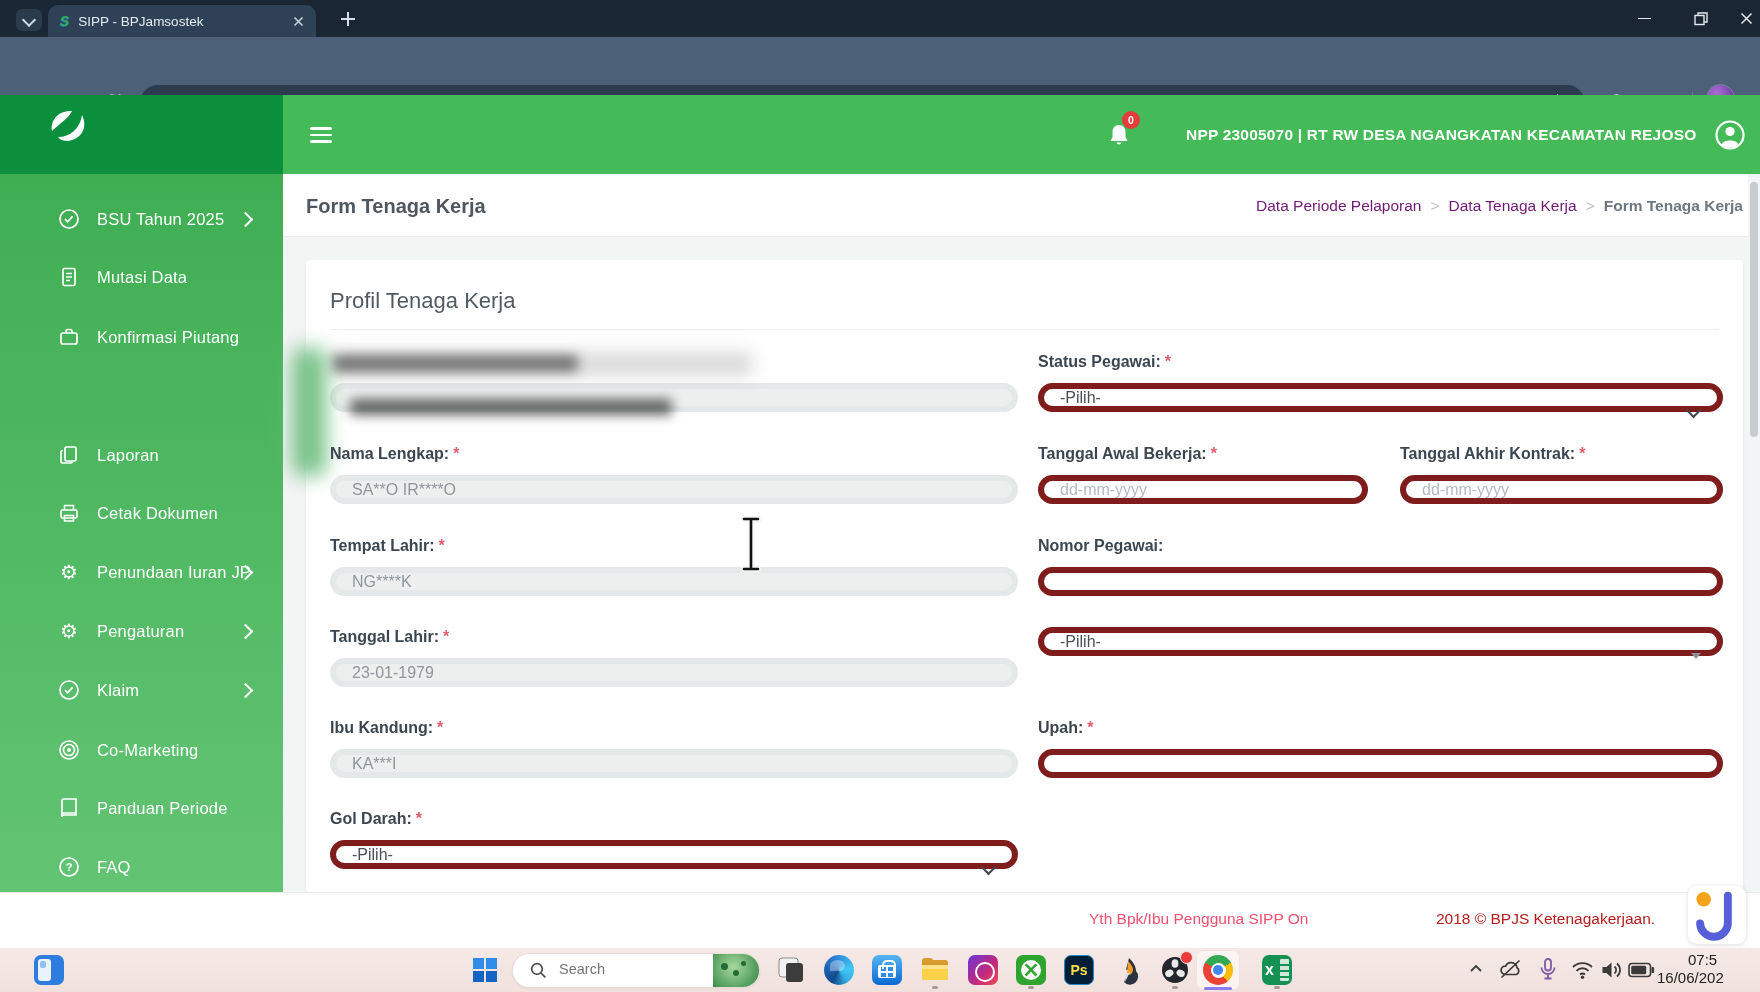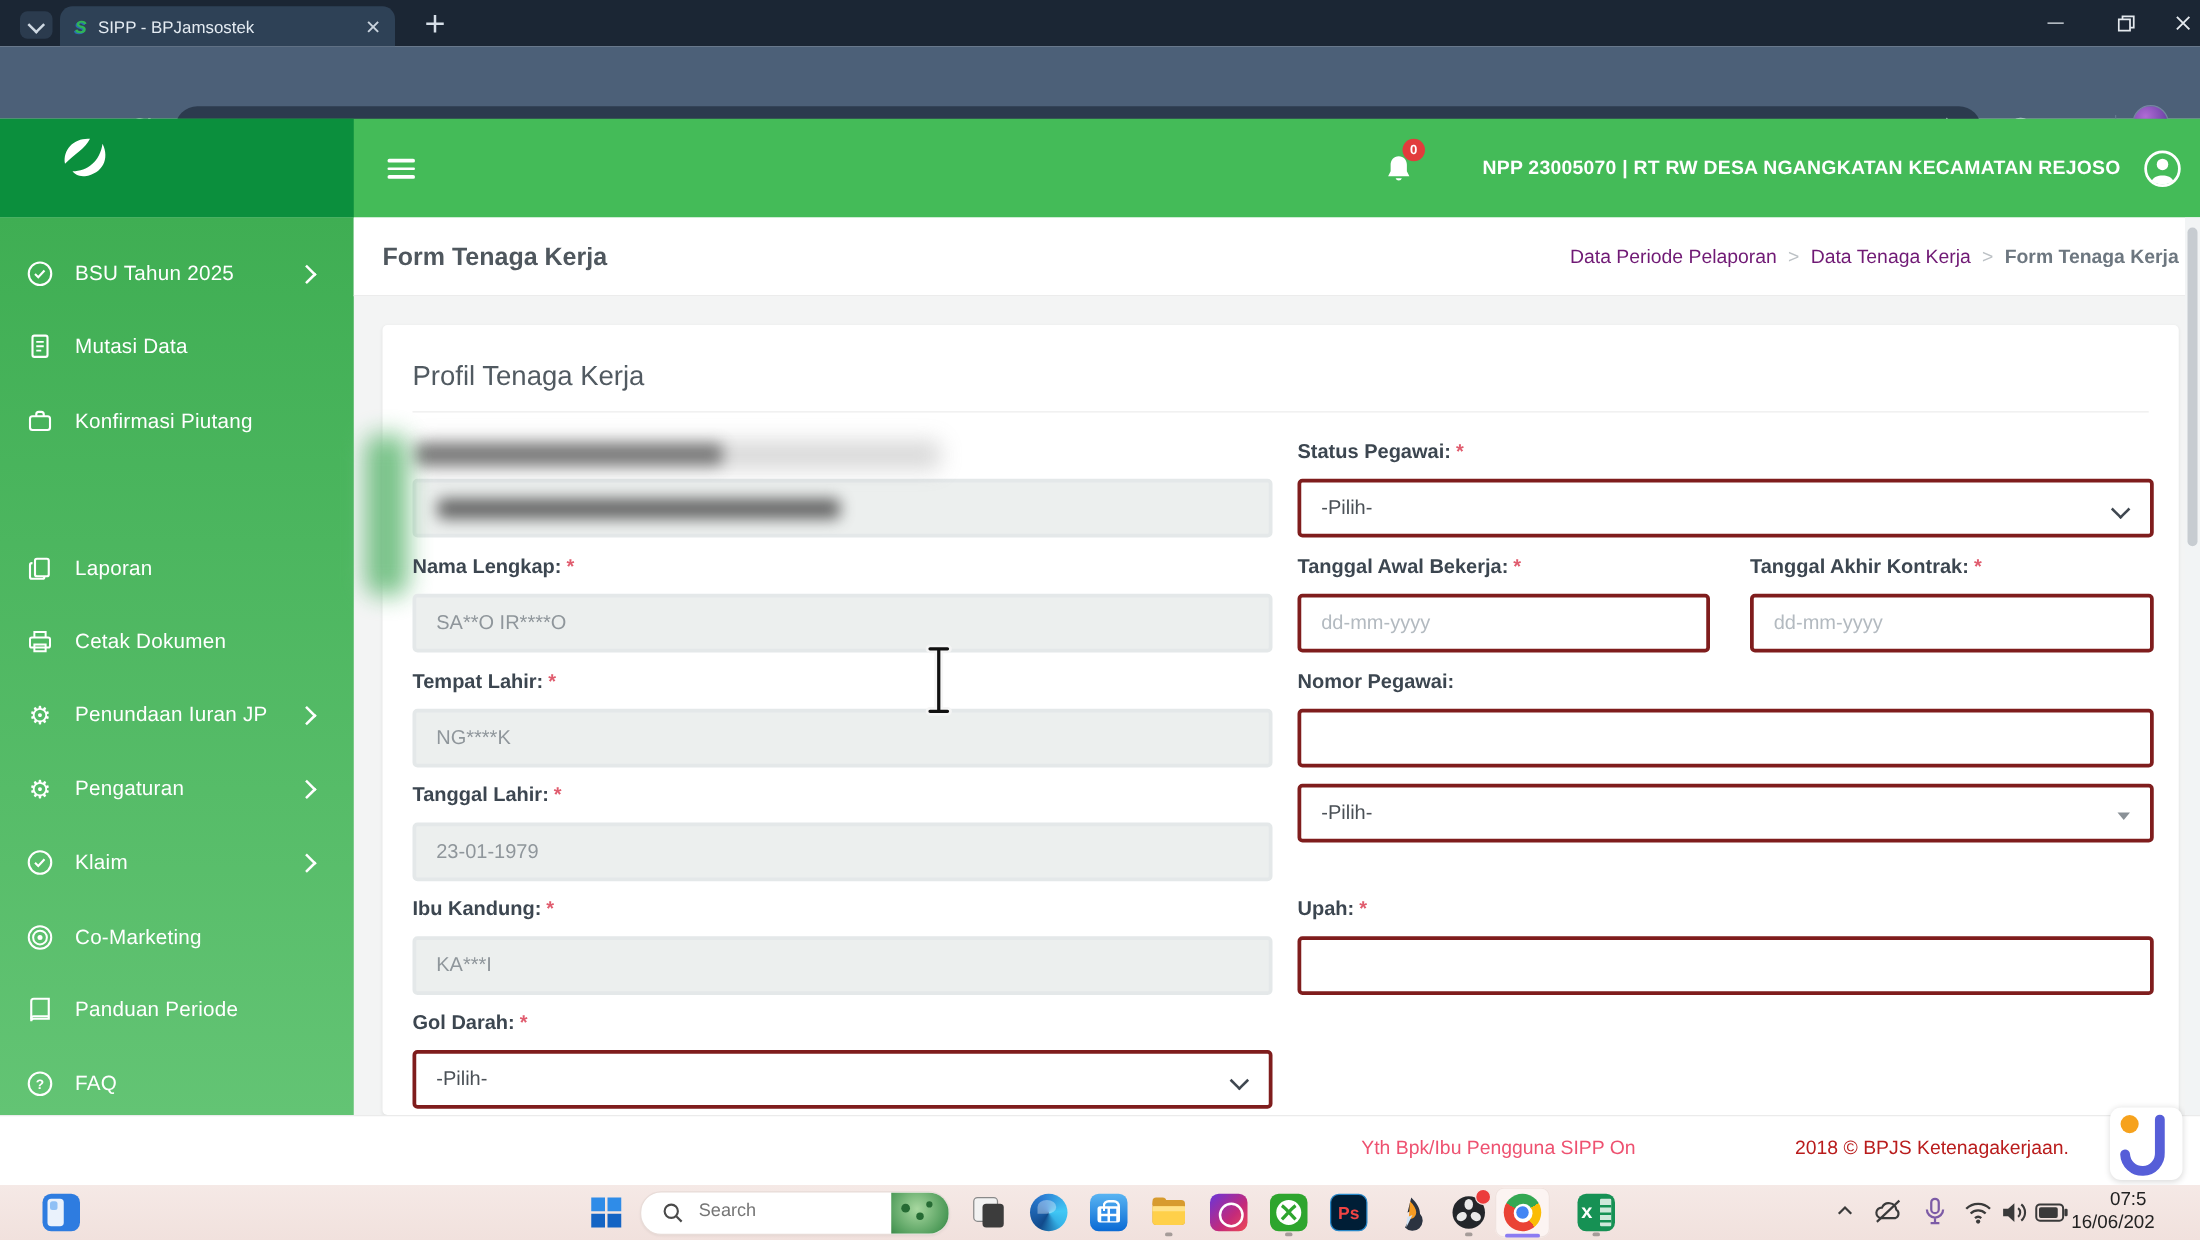--- a/index.html
+++ b/index.html
@@ -34,42 +34,42 @@
   .tagrow{position:absolute;left:56px;top:147px;display:flex;align-items:center;gap:6px;}
   .tagline{color:#fff;font-size:10px;}
   .pill{background:#fff;color:#0b8f3d;font-size:10.5px;font-weight:bold;border-radius:9px;padding:1.5px 10px;border:1px solid #fff;}
   .burger{position:absolute;left:310px;top:127px;width:22px;}
   .burger div{height:2.6px;background:#fff;border-radius:2px;margin-bottom:4px;}
   .badge{position:absolute;left:1122px;top:111px;min-width:18px;height:18px;border-radius:9px;background:#e23c3c;color:#fff;font-size:10.5px;font-weight:bold;text-align:center;line-height:18px;}
   .npp{position:absolute;left:1186px;top:126px;color:#fff;font-size:15.5px;font-weight:bold;letter-spacing:.2px;}
 
   
   .sidebar{position:absolute;left:0;top:174px;width:283px;height:718px;background:linear-gradient(180deg,#3fae53,#63c474);}
-  .snav{position:absolute;left:0;width:283px;height:30px;display:flex;align-items:center;padding-left:20px;box-sizing:border-box;color:#fff;cursor:pointer;}
+  .snav{position:absolute;left:0;width:283px;height:30px;display:flex;align-items:center;padding-left:57px;box-sizing:border-box;color:#fff;cursor:pointer;}
   .sicon{width:24px;height:24px;margin-right:16px;display:flex;align-items:center;justify-content:center;}
   .slabel{font-size:16.5px;letter-spacing:.2px;}
   .schev{position:absolute;right:32px;width:9px;height:9px;border-top:2.2px solid #fff;border-right:2.2px solid #fff;transform:rotate(45deg);}
   .uicon{font-family:"DejaVu Sans",sans-serif;font-size:20px;color:#fff;line-height:1;}
 
   
   .pagebar{position:absolute;left:283px;top:174px;width:1477px;height:62px;background:#fff;border-bottom:1px solid #ececec;}
   .ptitle{position:absolute;left:306px;top:195px;font-size:20px;font-weight:bold;color:#4f575e;}
   .crumbs{position:absolute;right:17px;top:197px;display:flex;gap:9px;font-size:15.5px;align-items:center;}
   .crumb{color:#701a75;}
   .crumbsep{color:#bcc1c5;}
   .crumbcur{color:#6d7780;font-weight:bold;}
 
   .card{position:absolute;left:306px;top:260px;width:1437px;height:632px;background:#fff;border-radius:4px;box-shadow:0 1px 3px rgba(0,0,0,.07);}
   .cardtitle{position:absolute;left:330px;top:288px;font-size:22px;color:#515a61;}
   .cardhr{position:absolute;left:330px;top:329px;width:1389px;border-top:1px solid #ededed;}
 
   .fgroup{position:absolute;}
   .flabel{font-size:16px;font-weight:bold;color:#3c4650;line-height:20px;margin-bottom:11px;}
   .req{color:#e05c6e;margin-left:4px;}
-  .fbox{height:47px;border-radius:4px;box-sizing:border-box;font-size:16px;border:3px solid #7f1d1d;background:#fff;width:100%;
+  .fbox{height:29px;border-radius:16px;box-sizing:border-box;font-size:16px;border:6px solid #7f1d1d;background:#fff;width:100%;
         font-family:"Liberation Sans",sans-serif;color:#4a5056;padding:0 16px;outline:none;}
   input.fbox::placeholder{color:#b3bac0;}
   .dis{background:#ecefee;border-color:#e4e8e9;color:#8f969b;}
   .fselect{position:relative;display:flex;align-items:center;cursor:pointer;}
   .selchev{position:absolute;right:18px;top:16px;width:9px;height:9px;border-right:2.2px solid #3f4750;border-bottom:2.2px solid #3f4750;transform:rotate(45deg);}
   .sel2arrow{position:absolute;right:16px;top:20px;width:0;height:0;border-left:5px solid transparent;border-right:5px solid transparent;border-top:6px solid #8a9197;}
 
   .blur1{position:absolute;left:332px;top:353px;width:420px;height:22px;background:#9a9a9a;filter:blur(9px);opacity:.4;border-radius:4px;}
   .blur2{position:absolute;left:332px;top:355px;width:246px;height:17px;background:#5d5d5d;filter:blur(6px);opacity:.8;border-radius:4px;}
   .blur3{position:absolute;left:350px;top:399px;width:322px;height:16px;background:#4a4a4a;filter:blur(6px);opacity:.85;border-radius:4px;}
@@ -446,21 +446,21 @@
   </div>
   <div class="tkicon" style="left:968px;background:linear-gradient(135deg,#6a35d8,#c42a7a 60%,#ef4b54);">
     <div style="position:absolute;left:7px;top:7px;width:16px;height:16px;border:2.5px solid #fff;border-radius:50%;"></div>
   </div>
   <div class="tkicon" style="left:1016px;background:#2ea52e;">
     <svg width="30" height="30" viewBox="0 0 30 30">
         <circle cx="15" cy="15" r="10" fill="#fff"></circle>
         <path d="M9.5 9.5 c3 2 8 8 11 11 M20.5 9.5 c-3 2 -8 8 -11 11" stroke="#2ea52e" stroke-width="2.6" fill="none"></path>
       </svg>
   </div>
-  <div class="tkicon" style="left:1064px;background:#001e36;border:1px solid #2787c8;box-sizing:border-box;display:flex;align-items:center;justify-content:center;color:#ef4444;font-weight:bold;font-size:14px;">Ps</div>
+  <div class="tkicon" style="left:1064px;background:#001e36;border:1px solid #2787c8;box-sizing:border-box;display:flex;align-items:center;justify-content:center;color:#fde047;font-weight:bold;font-size:14px;">Ps</div>
   <div class="tkicon" style="left:1112px;background:transparent;">
     <svg width="30" height="30" viewBox="0 0 30 30">
         <path d="M12 27 L19 13 l-5 2 L17 3 c4 4 7 8 7 13 a8 8 0 0 1-12 11z" fill="#2b3340"></path>
         <path d="M16 6 c3 3 5 6 5 9 a5 5 0 0 1-6 5 z" fill="#f59b23"></path>
         <path d="M13 27 l5-10 -4 1.5 z" fill="#cfe3f5"></path>
       </svg>
   </div>
   <div class="tkicon" style="left:1160px;background:transparent;">
     <svg width="30" height="30" viewBox="0 0 30 30">
       <circle cx="15" cy="15" r="13" fill="#23262a"></circle>

